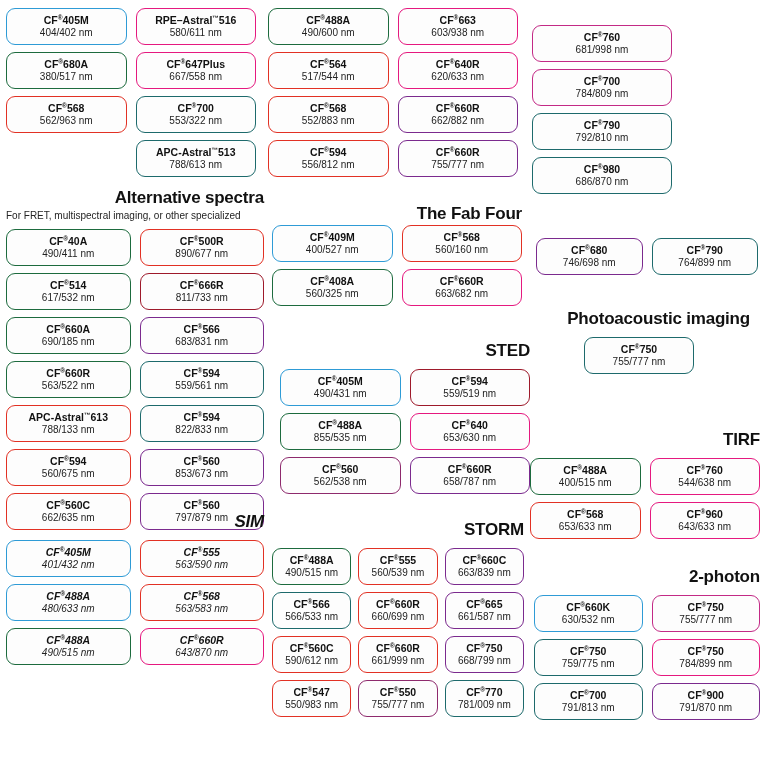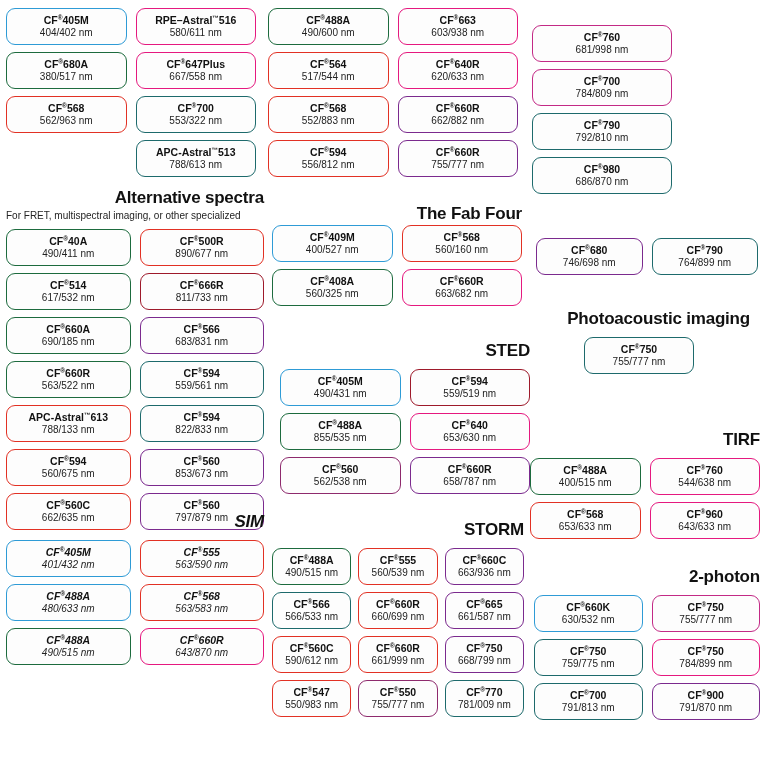--- a/index.html
+++ b/index.html
@@ -431,21 +431,21 @@
         <div class="chip c-green">
           <div class="name">CF<sup>®</sup>488A</div>
           <div class="spec">490/515 nm</div>
         </div>
         <div class="chip c-red">
           <div class="name">CF<sup>®</sup>555</div>
           <div class="spec">560/539 nm</div>
         </div>
         <div class="chip c-purple">
           <div class="name">CF<sup>®</sup>660C</div>
-          <div class="spec">663/936 nm</div>
+          <div class="spec">663/839 nm</div>
         </div>
         <div class="chip c-teal">
           <div class="name">CF<sup>®</sup>566</div>
           <div class="spec">566/533 nm</div>
         </div>
         <div class="chip c-red">
           <div class="name">CF<sup>®</sup>660R</div>
           <div class="spec">660/699 nm</div>
         </div>
         <div class="chip c-purple">

